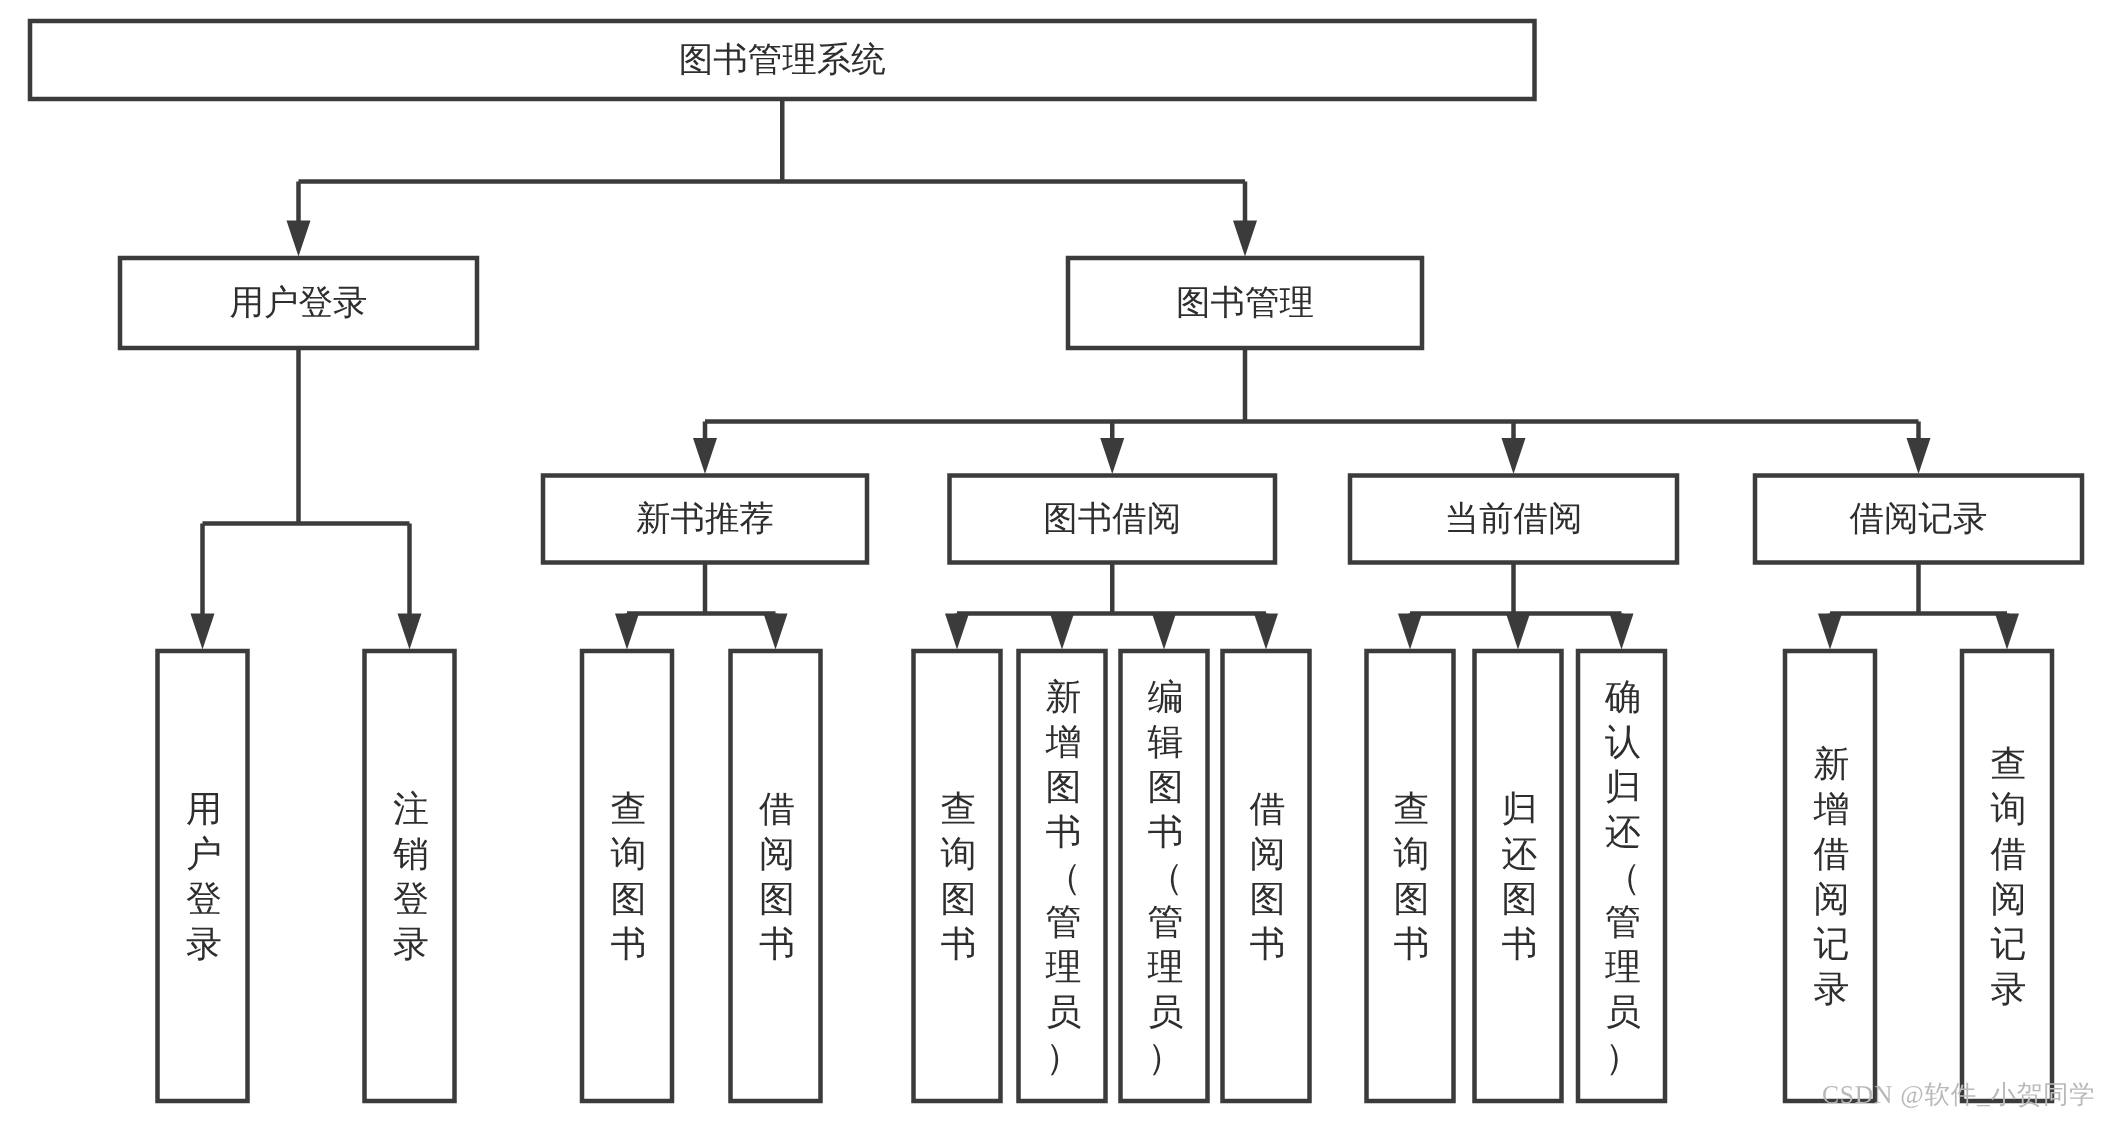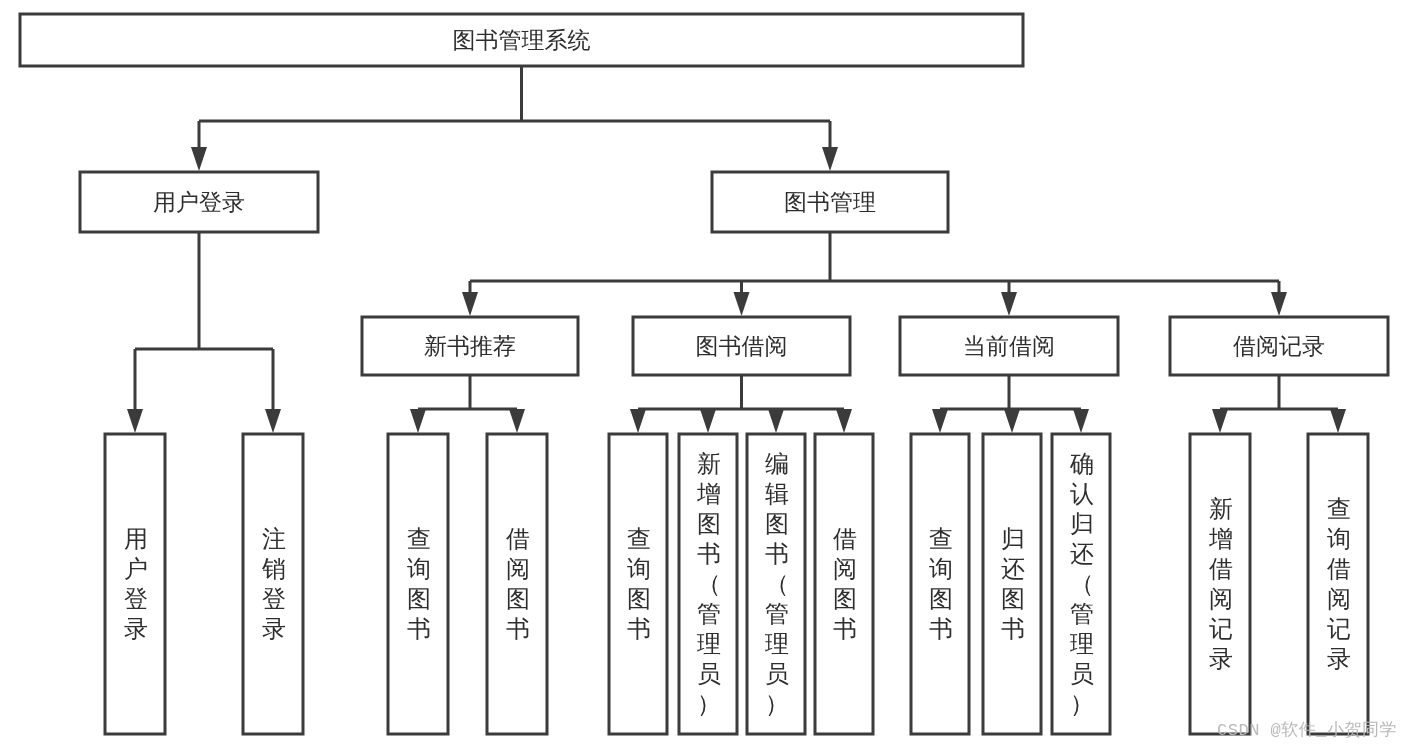--- a/index.html
+++ b/index.html
@@ -49,21 +49,21 @@
     font-size: 24px;
     font-family: "DejaVu Sans", "Liberation Sans", sans-serif;
     text-anchor: middle;
   }
   .watermark {
     position: absolute;
     right: 8px;
     bottom: 6px;
     font-size: 17px;
     color: #b9b9b9;
-    font-family: Liberation Mono, monospace;
+    font-family: Liberation Serif, serif;
     white-space: nowrap;
     letter-spacing: 0.5px;
   }
 </style>
 </head>
 <body>
 
 <svg id="diagram" viewBox="0 0 1405 747">
   <defs></defs>
   <g id="edges-layer">

